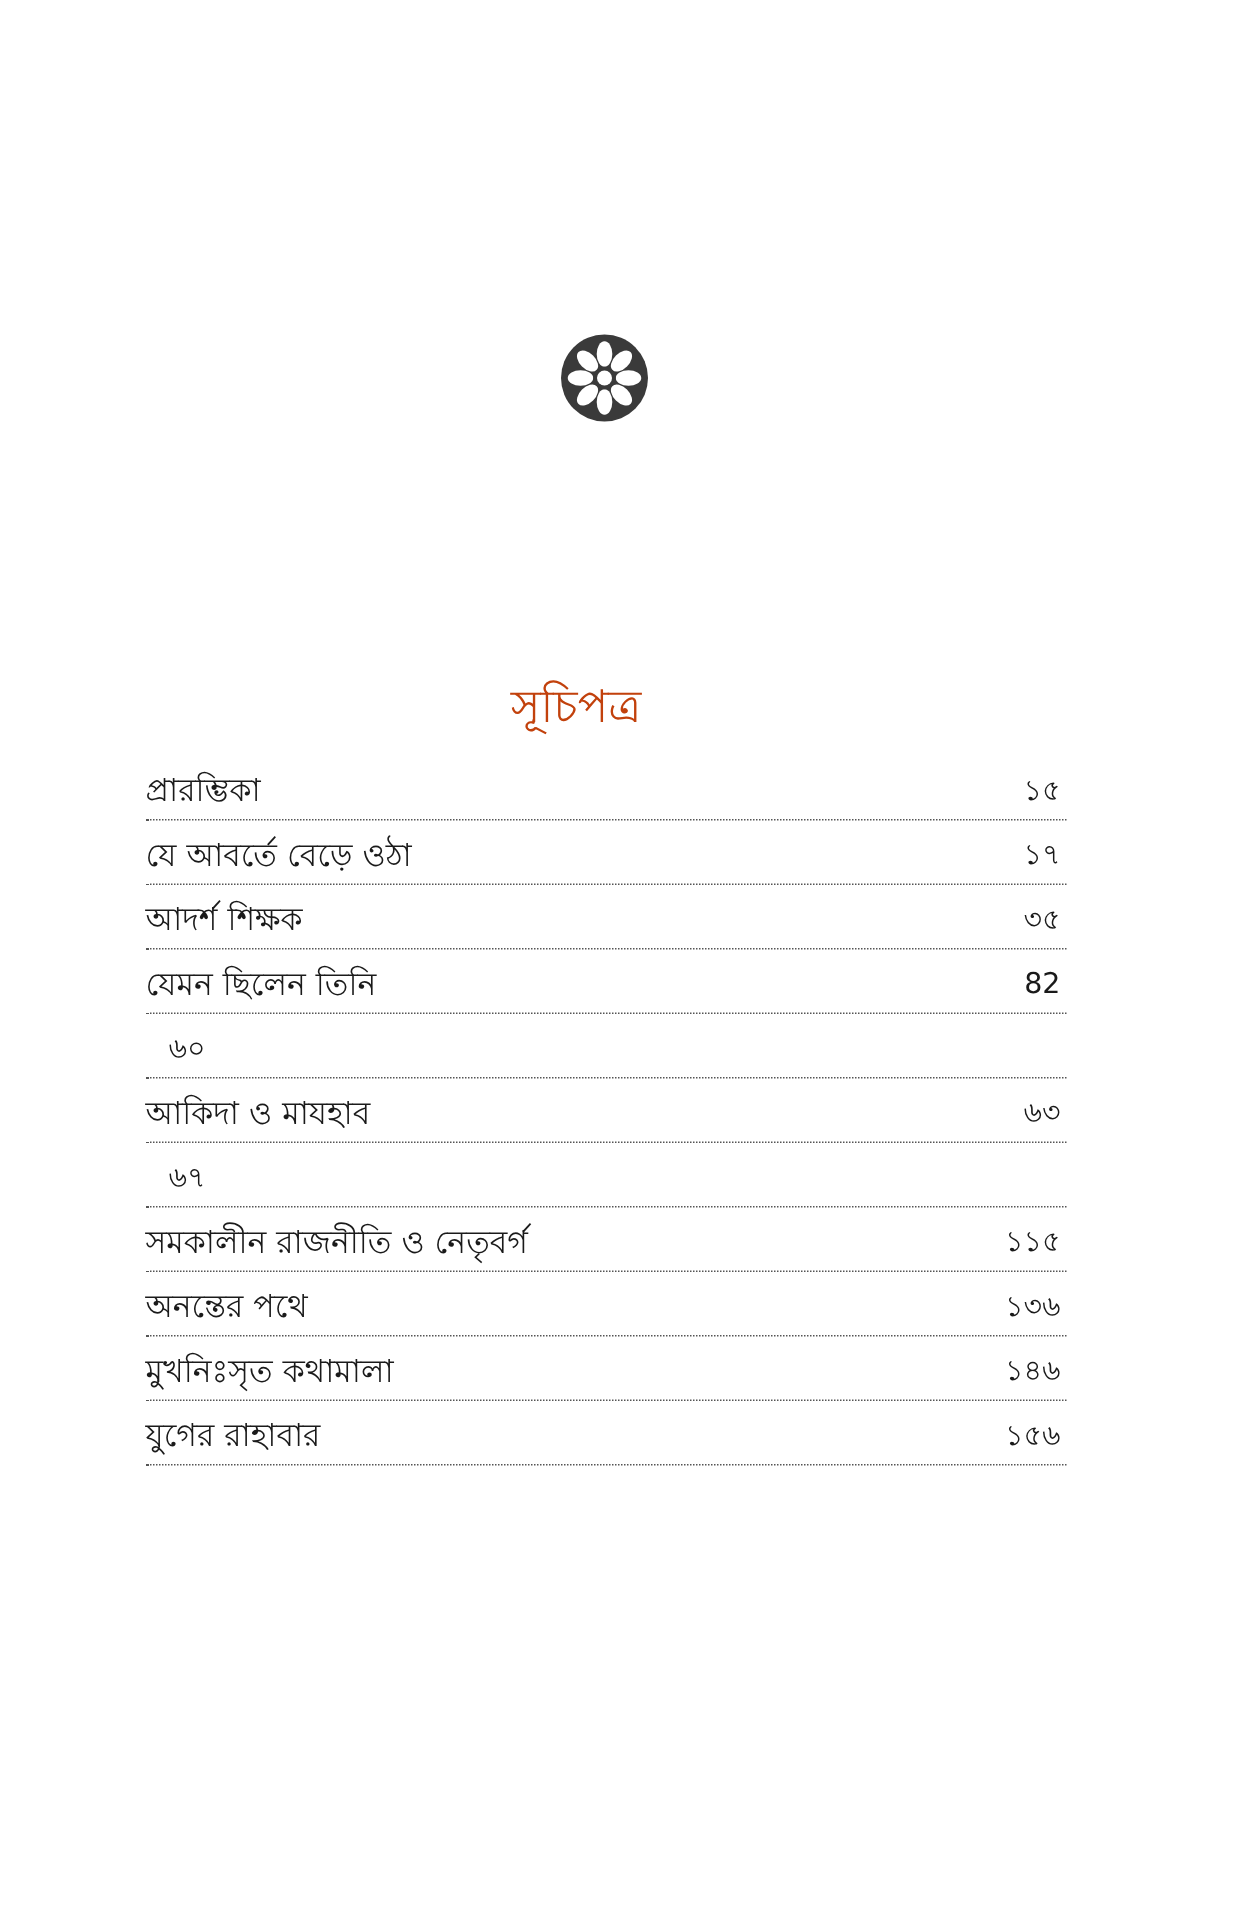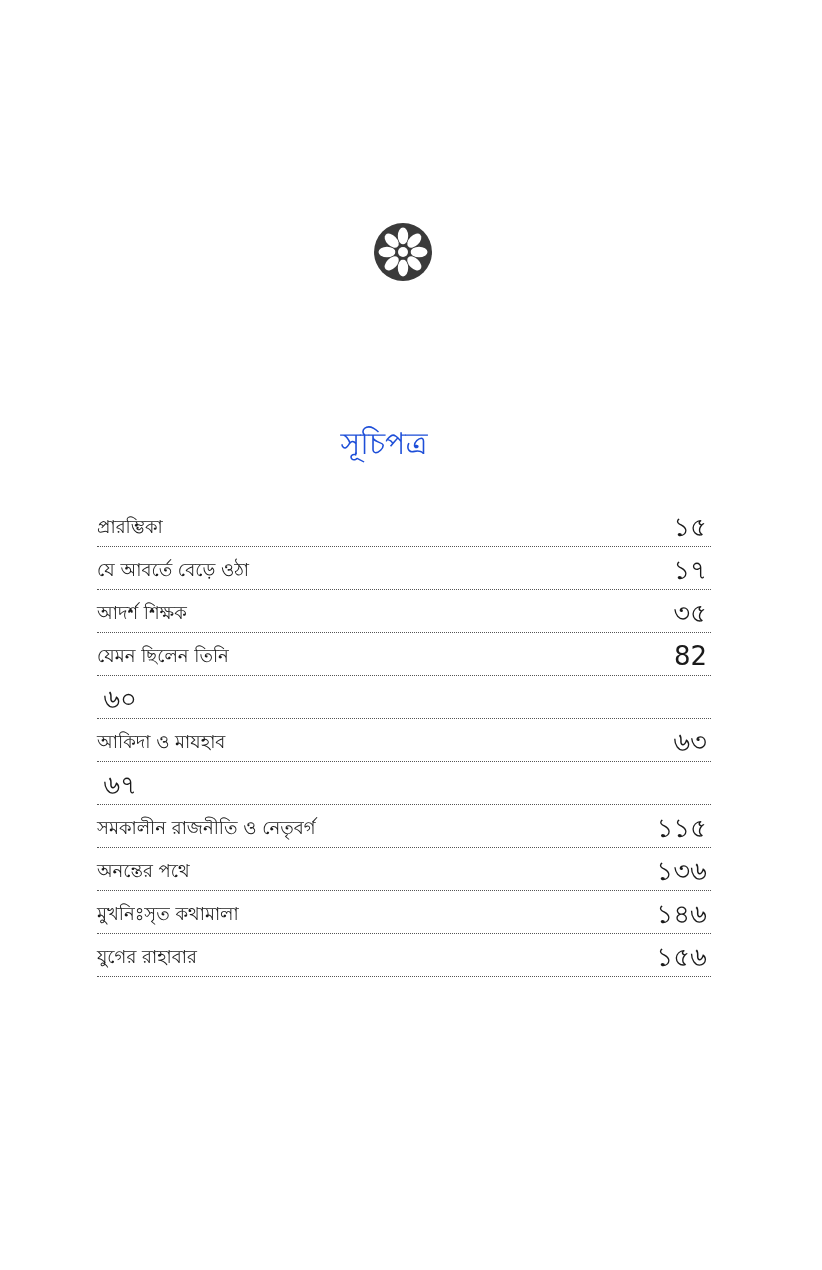--- a/index.html
+++ b/index.html
@@ -19,25 +19,25 @@
       position: absolute;
       left: 373px;
       top: 222px;
       width: 60px;
       height: 60px;
     }
     .toc-title {
       position: absolute;
       left: 0;
       width: 768px;
-      top: 424px;
+      top: 452px;
       text-align: center;
       font-size: 30px;
       line-height: 40px;
-      color: #1d4ed8;
+      color: #c2410c;
     }
     .toc-list {
       position: absolute;
       left: 97px;
       top: 504px;
       width: 614px;
       margin: 0;
       padding: 0;
       list-style: none;
     }
@@ -46,27 +46,27 @@
       height: 43px;
       display: flex;
       align-items: flex-end;
       justify-content: space-between;
       border-bottom: 1px dotted #555555;
       box-sizing: border-box;
       padding-bottom: 6px;
       cursor: pointer;
     }
     .toc-label {
-      font-size: 18px;
+      font-size: 21px;
       line-height: 26px;
       white-space: nowrap;
       margin-top: 23px;
     }
     .toc-page {
-      font-size: 26px;
+      font-size: 19px;
       line-height: 26px;
       min-width: 40px;
       text-align: right;
       padding-right: 4px;
       white-space: nowrap;
     }
   </style>
 </head>
 <body>
 

